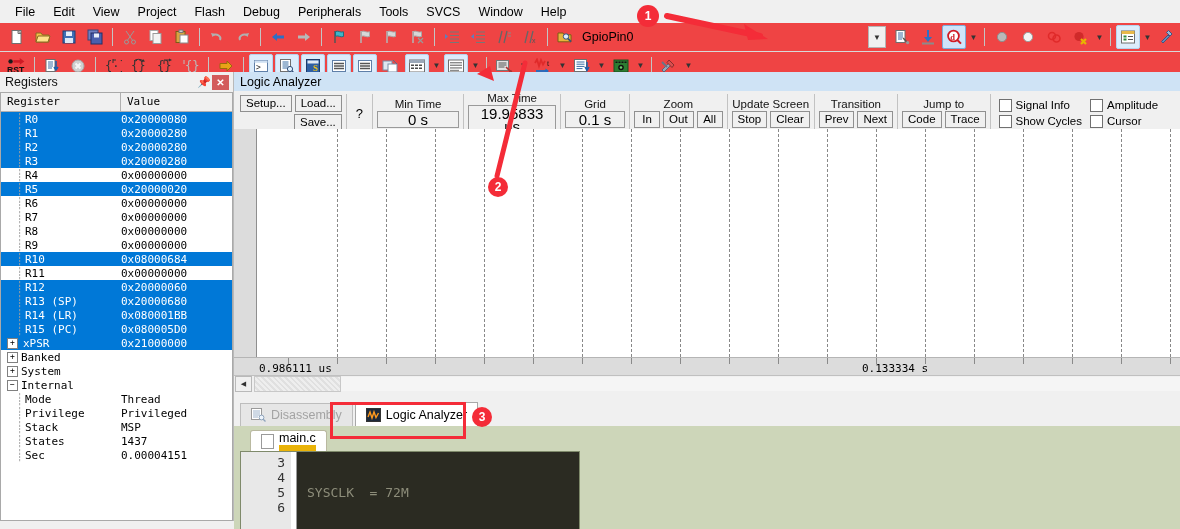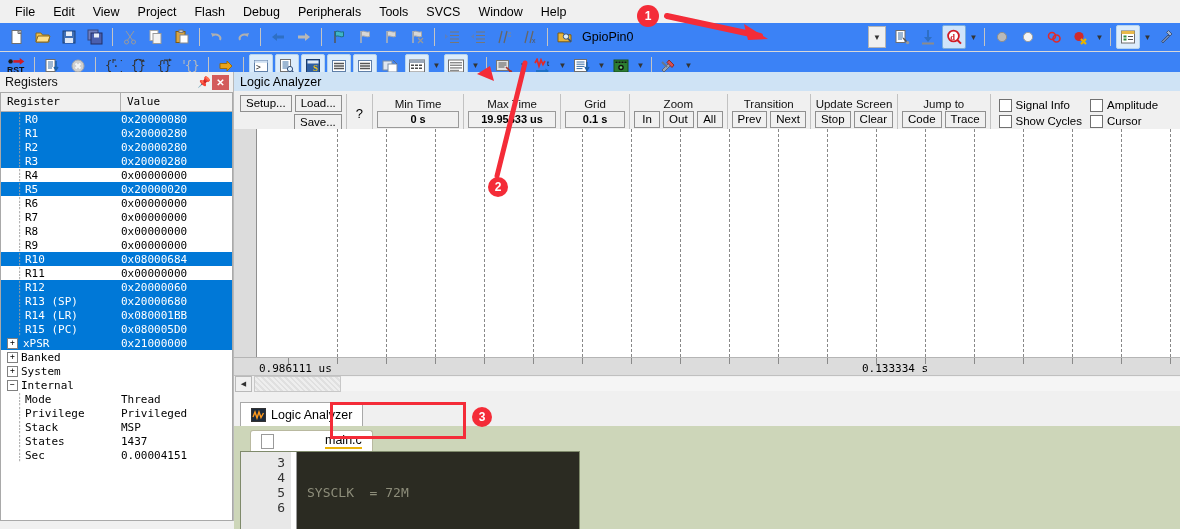--- a/index.html
+++ b/index.html
@@ -10,21 +10,21 @@
     background:#f0f0f0;
     -webkit-font-smoothing:none;
   }
   .app{position:relative;width:1180px;height:529px;}
 
   
   .menubar{height:23px;background:#f0f0f0;display:flex;align-items:center;padding-left:6px;}
   .menubar .mi{padding:3px 9px;font-size:12.5px;color:#000;cursor:default;}
 
   
-  .toolbar{height:28px;background:#3b82f6;display:flex;align-items:center;padding-left:4px;
+  .toolbar{height:28px;background:#ef4444;display:flex;align-items:center;padding-left:4px;
            border-bottom:1px solid #d8d8d8;text-align:center;}
   .tb2{height:27px;border-bottom:1px solid #c6c6c6;}
   .tbtn{width:22px;height:22px;display:flex;align-items:center;justify-content:center;margin:0 1px;
         border:1px solid transparent;border-radius:2px;}
   .tbtn.hi{background:#cfe4fa;border:1px solid #7aaedc;}
   .tbtn.on{background:#dcecfb;border:1px solid #b6d4ee;}
   .sep{width:1px;height:18px;background:#c4c4c4;margin:0 4px;}
   .caret{width:13px;height:22px;display:flex;align-items:center;justify-content:center;font-size:8px;color:#333;}
   .combo2{width:16px;height:20px;background:#f0f0f0;border:1px solid #b5b5b5;display:flex;align-items:center;
           justify-content:center;font-size:8px;color:#333;margin:0 3px;}
@@ -62,22 +62,22 @@
   
   .lapane{position:absolute;left:234px;top:0;width:946px;height:325px;background:#f0f0f0;}
   .laTitle{height:19px;background:#cfe3f5;display:flex;align-items:center;padding-left:6px;font-size:12.5px;color:#000;}
   .latool{height:38px;background:#f0f0f0;display:flex;align-items:stretch;border-bottom:1px solid #c9c9c9;
           padding:3px 0 0 2px;}
   .grp{display:flex;flex-direction:column;border-right:1px solid #c2c2c2;padding:0 4px;justify-content:center;}
   .glab{font-size:11.5px;color:#111;text-align:center;padding-bottom:1px;}
   .grow{display:flex;gap:3px;justify-content:center;}
   .btn{border:1px solid #909090;background:#f0f0f0;font-size:11.5px;padding:1px 5px;color:#000;min-width:14px;
        text-align:center;line-height:13px;}
-  .fld{border:1px solid #9a9a9a;background:#f0f0f0;font-size:11px;padding:1px 4px;text-align:center;color:#000;
-       line-height:13px;font-weight:bold;}
+  .fld{border:1px solid #9a9a9a;background:#f0f0f0;font-size:15px;padding:1px 4px;text-align:center;color:#000;
+       line-height:13px;}
   .qmark{display:flex;align-items:center;justify-content:center;font-size:13px;padding:0 5px;color:#000;}
   .cbgrp{display:flex;flex-direction:column;justify-content:center;padding-left:8px;gap:3px;}
   .cbrow{display:flex;align-items:center;font-size:11.5px;color:#000;}
   .cb{width:11px;height:11px;border:1px solid #707070;background:#fff;margin-right:4px;display:inline-block;}
 
   .lawave{position:absolute;left:0;top:57px;width:946px;height:228px;background:#fff;}
   .lagut{position:absolute;left:0;top:0;width:22px;height:228px;background:#dcdcdc;border-right:1px solid #8f8f8f;}
   .gl{position:absolute;top:0;width:0;border-left:1px dashed #888;height:228px;}
   .labar{position:absolute;left:0;top:285px;width:946px;height:18px;background:#dcdcdc;border-top:1px solid #b5b5b5;
          font-family:"DejaVu Sans Mono",monospace;font-size:11px;color:#000;}
@@ -766,31 +766,31 @@
         </div>
         <div class="grp">
           <div class="glab">Zoom</div>
           <div class="grow">
             <div class="btn">In</div>
             <div class="btn">Out</div>
             <div class="btn">All</div>
           </div>
         </div>
         <div class="grp">
+          <div class="glab">Update Screen</div>
+          <div class="grow">
+            <div class="btn">Stop</div>
+            <div class="btn">Clear</div>
+          </div>
+        </div>
+        <div class="grp">
           <div class="glab">Transition</div>
           <div class="grow">
             <div class="btn">Prev</div>
             <div class="btn">Next</div>
-          </div>
-        </div>
-        <div class="grp">
-          <div class="glab">Update Screen</div>
-          <div class="grow">
-            <div class="btn">Stop</div>
-            <div class="btn">Clear</div>
           </div>
         </div>
         <div class="grp">
           <div class="glab">Jump to</div>
           <div class="grow">
             <div class="btn">Code</div>
             <div class="btn">Trace</div>
           </div>
         </div>
 
@@ -864,36 +864,49 @@
       </div>
 
       <div class="lascroll">
         <div class="sarrow">◀</div>
         <div class="sthumb" style="width:85px;margin-left:2px;background:repeating-linear-gradient(45deg,#eee,#eee 2px,#e0e0e0 2px,#e0e0e0 4px);"></div>
         <div class="strack"></div>
       </div>
     </div>
 
     <div class="vtabs">
+      <div class="vtab">
+        <span class="ic">
+          <svg width="15" height="14" viewBox="0 0 15 14">
+              <rect x="0.5" y="0.5" width="10" height="11" fill="#fff" stroke="#9a9a9a"></rect>
+              <g stroke="#9fb4cc">
+                <path d="M2 3h7M2 5h7M2 7h7M2 9h5"></path>
+              </g>
+              <circle cx="10.5" cy="9.5" r="2.4" fill="#eef5fd" stroke="#8fa4bb"></circle>
+              <path d="M12.2 11.2 L14.5 13.5" stroke="#8fa4bb" stroke-width="1.3"></path>
+            </svg>
+        </span>
+        <span>Disassembly</span>
+      </div>
       <div class="vtab act">
         <span class="ic">
           <svg width="15" height="14" viewBox="0 0 15 14">
               <rect x="0.5" y="0.5" width="14" height="13" fill="#1d2a3a" stroke="#333"></rect>
               <path d="M2 9 L4 4 L6 10 L8 4 L10 9.5 L12.5 5" stroke="#ff9a1e" stroke-width="1.4" fill="none"></path>
             </svg>
         </span>
         <span>Logic Analyzer</span>
       </div>
     </div>
 
     <div class="edit">
       <div class="etabs">
         <div class="etab act">
           <span class="di"></span>
-          <span style="border-bottom:2px solid #eab308;margin-left:46px;">main.c</span>
+          <span style="border-bottom:6px solid #eab308;">main.c</span>
         </div>
       </div>
       <div class="ed">
         <div class="gut">
           <div>3</div>
           <div>4</div>
           <div>5</div>
           <div>6</div>
         </div>
         <div class="gutbar"></div>

